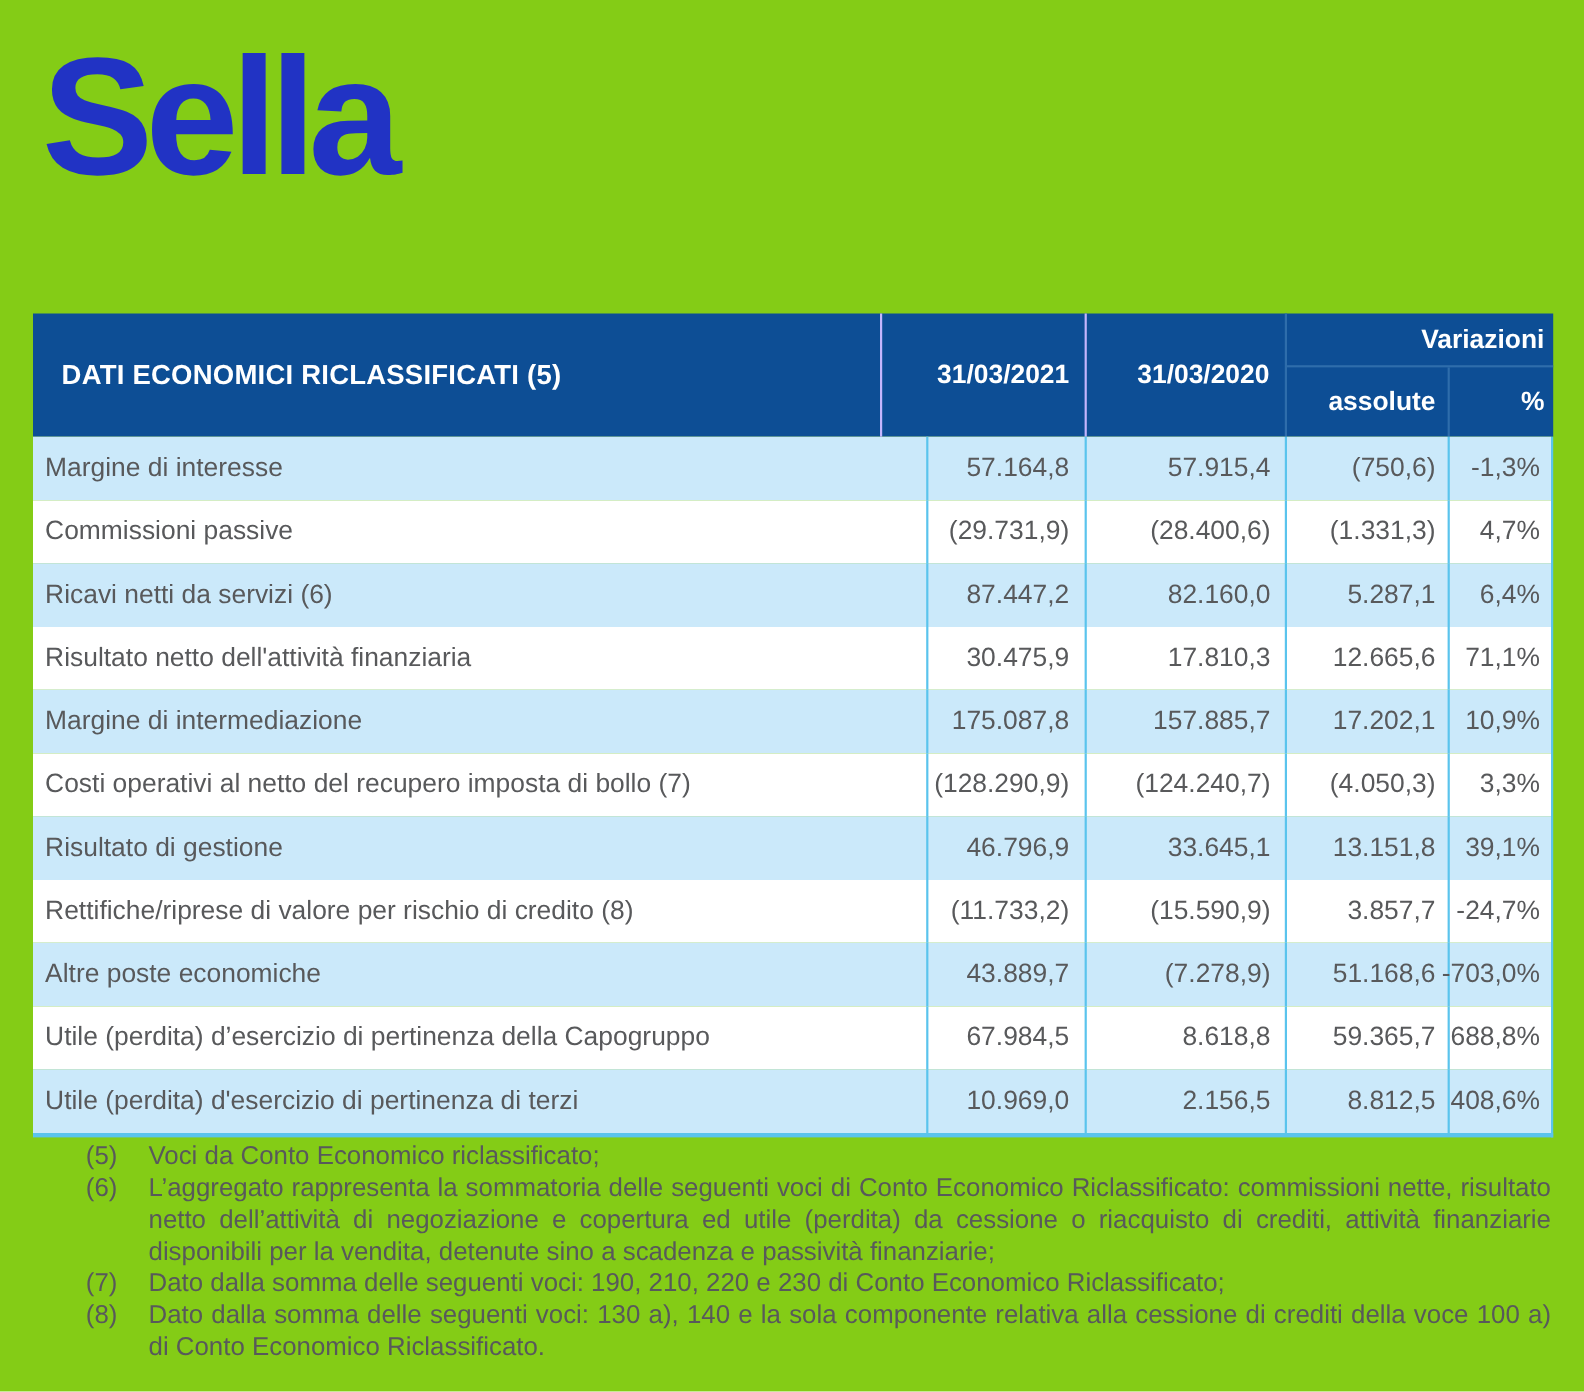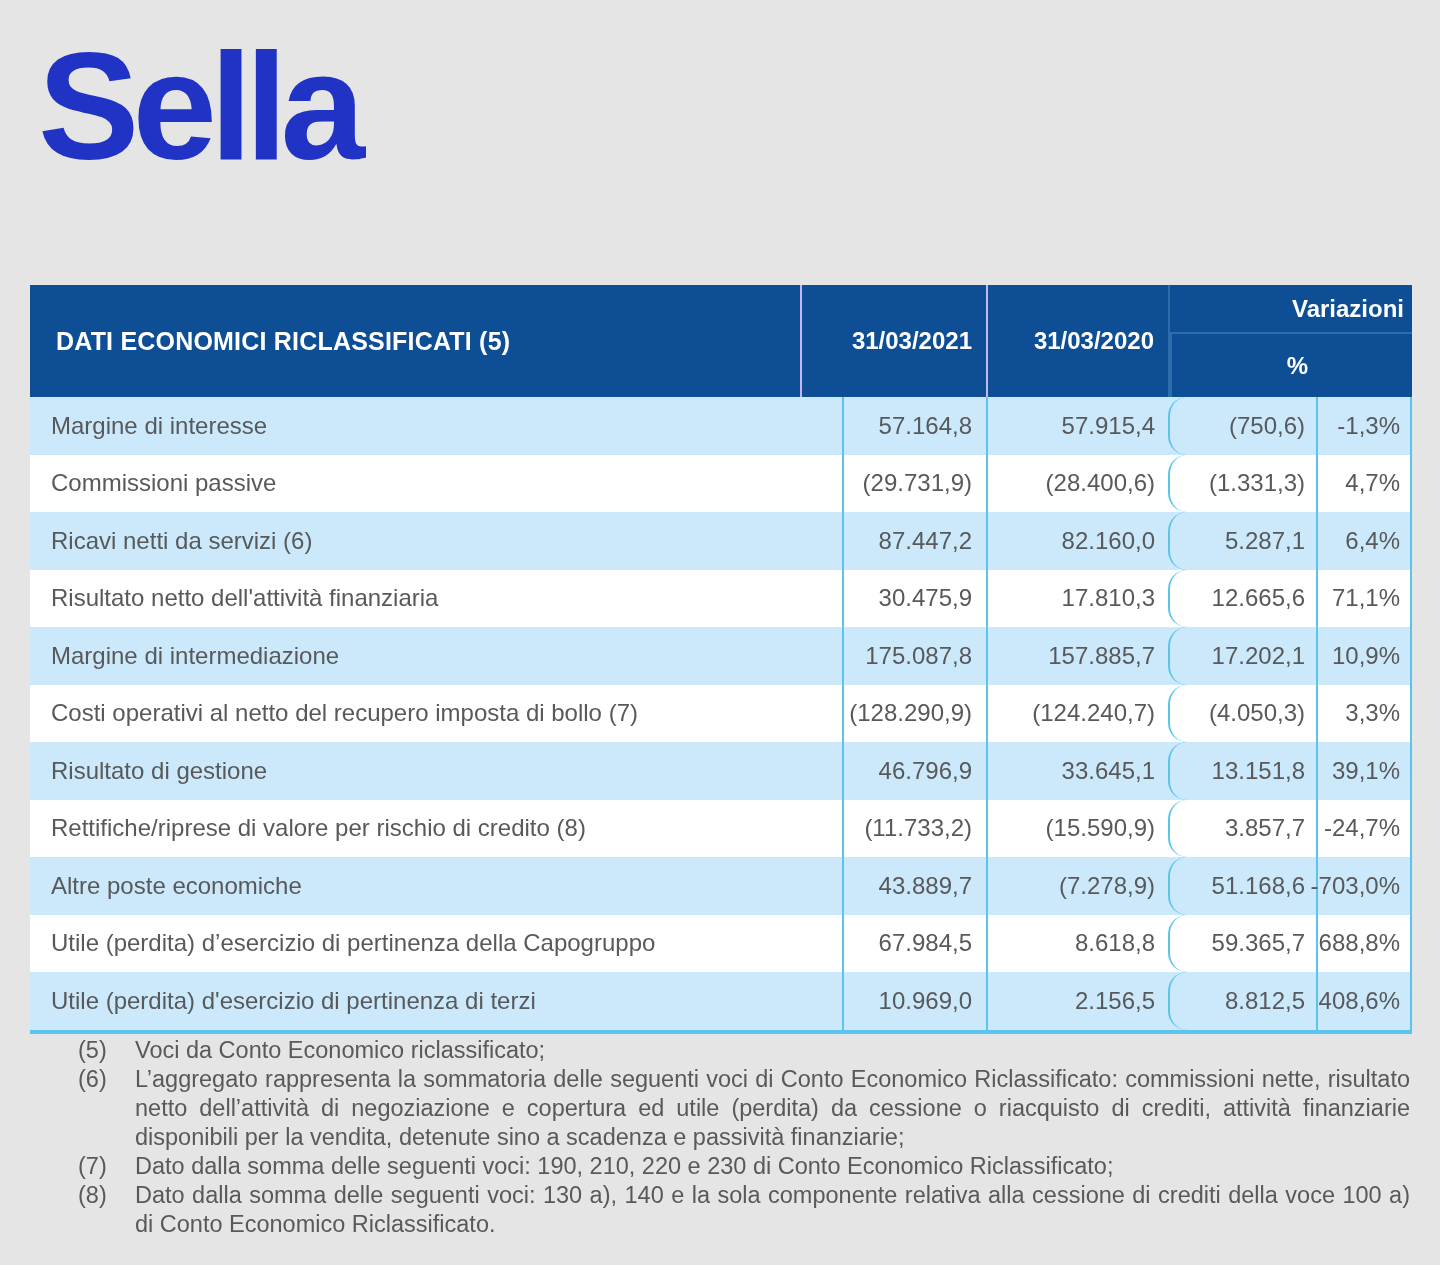--- a/index.html
+++ b/index.html
@@ -5,21 +5,21 @@
   html, body {
     margin: 0;
     padding: 0;
     background: #ffffff;
     font-family: "Liberation Sans", sans-serif;
   }
   .page {
     position: relative;
     width: 1440px;
     height: 1265px;
-    background: #e5e5e5;
+    background: #84cc16;
     overflow: hidden;
   }
 
   
   .logo {
     position: absolute;
     left: 38px;
     top: 30px;
     font-size: 152px;
     line-height: 1;
@@ -104,33 +104,33 @@
   .row {
     display: grid;
     grid-template-columns: 770px 186px 182px 148px 94px;
     height: 57.5px;
     background: #ffffff;
   }
   .row:nth-child(odd) { background: #cbe9fa; }
   .c-label {
     display: flex;
     align-items: center;
-    padding-left: 21px;
+    padding-left: 11px;
     box-sizing: border-box;
   }
   .c-num {
     display: flex;
     align-items: center;
     justify-content: flex-end;
     border-left: 2px solid #5ac4ed;
     box-sizing: border-box;
   }
   .c-2021 { padding-right: 14px; margin-left: 42px; }
   .c-2020 { padding-right: 13px; }
-  .c-abs  { padding-right: 11px; border-radius: 19px; }
+  .c-abs  { padding-right: 11px; }
   .c-pct  { padding-right: 10px; }
 
   
   .footnotes {
     position: absolute;
     left: 78px;
     top: 1036px;
     width: 1332px;
     color: #58595b;
     font-size: 23.5px;
@@ -157,20 +157,21 @@
 
   <div class="fin-table">
 
     <div class="thead">
       <div class="h-title">DATI ECONOMICI RICLASSIFICATI (5)</div>
       <div class="h-date">31/03/2021</div>
       <div class="h-date">31/03/2020</div>
       <div class="h-var">
         <div class="h-var-top">Variazioni</div>
         <div class="h-var-bottom">
+          <div class="h-assolute">assolute</div>
           <div class="h-pct">%</div>
         </div>
       </div>
     </div>
 
     <div class="tbody">
 
       <div class="row">
         <div class="c-label">Margine di interesse</div>
         <div class="c-num c-2021">57.164,8</div>

